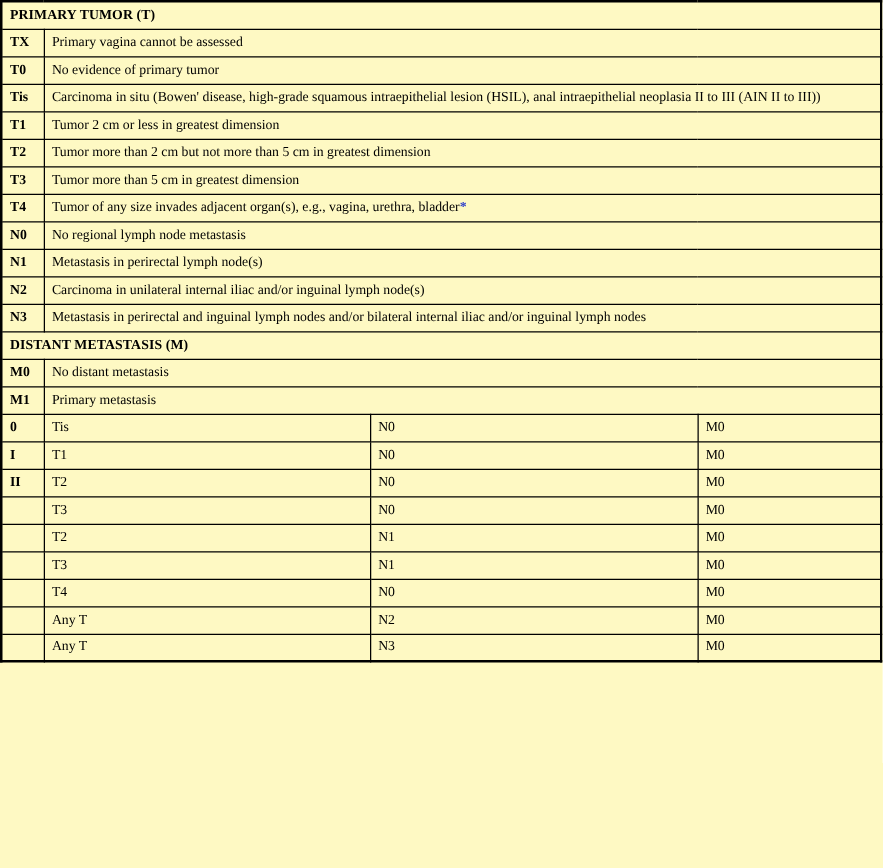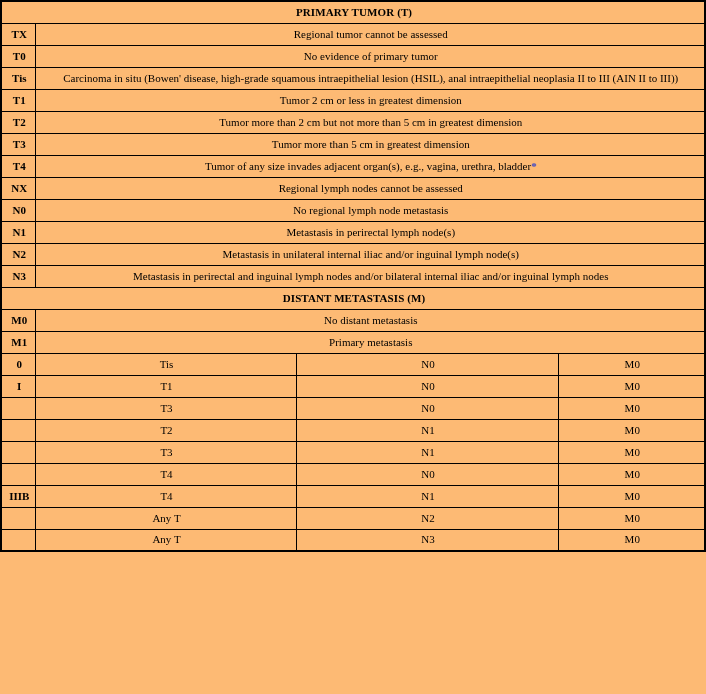--- a/index.html
+++ b/index.html
@@ -3,25 +3,24 @@
 <meta charset="utf-8">
 <style>
   html, body {
     margin: 0;
     padding: 0;
     background: #ffffff;
   }
   .page {
     width: 706px;
     height: 694px;
-    background: #fdba74;
+    background: #fef9c3;
     box-sizing: border-box;
     font-family: "Liberation Serif", "DejaVu Serif", serif;
     color: #000000;
-    text-align: center;
   }
   table.staging {
     width: 706px;
     border-collapse: collapse;
     table-layout: fixed;
     border: 2px solid #000000;
   }
   table.staging td {
     border: 1px solid #000000;
     height: 22px;
@@ -59,21 +58,21 @@
       <col style="width:261px">
       <col style="width:262px">
       <col style="width:147px">
     </colgroup>
     <tbody id="table-body">
         <tr class="header-row">
           <td class="section-header" colspan="4">PRIMARY TUMOR (T)</td>
         </tr>
         <tr class="data-row">
           <td class="code-cell">TX</td>
-          <td class="desc-cell" colspan="3"><span>Regional tumor cannot be assessed</span></td>
+          <td class="desc-cell" colspan="3"><span>Primary vagina cannot be assessed</span></td>
         </tr>
         <tr class="data-row">
           <td class="code-cell">T0</td>
           <td class="desc-cell" colspan="3"><span>No evidence of primary tumor</span></td>
         </tr>
         <tr class="data-row">
           <td class="code-cell">Tis</td>
           <td class="desc-cell" colspan="3"><span>Carcinoma in situ (Bowen' disease, high-grade squamous intraepithelial lesion (HSIL), anal intraepithelial neoplasia II to III (AIN II to III))</span></td>
         </tr>
         <tr class="data-row">
@@ -86,34 +85,30 @@
         </tr>
         <tr class="data-row">
           <td class="code-cell">T3</td>
           <td class="desc-cell" colspan="3"><span>Tumor more than 5 cm in greatest dimension</span></td>
         </tr>
         <tr class="data-row">
           <td class="code-cell">T4</td>
           <td class="desc-cell" colspan="3"><span>Tumor of any size invades adjacent organ(s), e.g., vagina, urethra, bladder</span><span class="fn">*</span></td>
         </tr>
         <tr class="data-row">
-          <td class="code-cell">NX</td>
-          <td class="desc-cell" colspan="3"><span>Regional lymph nodes cannot be assessed</span></td>
-        </tr>
-        <tr class="data-row">
           <td class="code-cell">N0</td>
           <td class="desc-cell" colspan="3"><span>No regional lymph node metastasis</span></td>
         </tr>
         <tr class="data-row">
           <td class="code-cell">N1</td>
           <td class="desc-cell" colspan="3"><span>Metastasis in perirectal lymph node(s)</span></td>
         </tr>
         <tr class="data-row">
           <td class="code-cell">N2</td>
-          <td class="desc-cell" colspan="3"><span>Metastasis in unilateral internal iliac and/or inguinal lymph node(s)</span></td>
+          <td class="desc-cell" colspan="3"><span>Carcinoma in unilateral internal iliac and/or inguinal lymph node(s)</span></td>
         </tr>
         <tr class="data-row">
           <td class="code-cell">N3</td>
           <td class="desc-cell" colspan="3"><span>Metastasis in perirectal and inguinal lymph nodes and/or bilateral internal iliac and/or inguinal lymph nodes</span></td>
         </tr>
         <tr class="header-row">
           <td class="section-header" colspan="4">DISTANT METASTASIS (M)</td>
         </tr>
         <tr class="data-row">
           <td class="code-cell">M0</td>
@@ -129,20 +124,26 @@
           <td class="n-cell">N0</td>
           <td class="m-cell">M0</td>
         </tr>
         <tr class="data-row">
           <td class="stage-cell">I</td>
           <td class="t-cell">T1</td>
           <td class="n-cell">N0</td>
           <td class="m-cell">M0</td>
         </tr>
         <tr class="data-row">
+          <td class="stage-cell">II</td>
+          <td class="t-cell">T2</td>
+          <td class="n-cell">N0</td>
+          <td class="m-cell">M0</td>
+        </tr>
+        <tr class="data-row">
           <td class="stage-cell"></td>
           <td class="t-cell">T3</td>
           <td class="n-cell">N0</td>
           <td class="m-cell">M0</td>
         </tr>
         <tr class="data-row">
           <td class="stage-cell"></td>
           <td class="t-cell">T2</td>
           <td class="n-cell">N1</td>
           <td class="m-cell">M0</td>
@@ -153,26 +154,20 @@
           <td class="n-cell">N1</td>
           <td class="m-cell">M0</td>
         </tr>
         <tr class="data-row">
           <td class="stage-cell"></td>
           <td class="t-cell">T4</td>
           <td class="n-cell">N0</td>
           <td class="m-cell">M0</td>
         </tr>
         <tr class="data-row">
-          <td class="stage-cell">IIIB</td>
-          <td class="t-cell">T4</td>
-          <td class="n-cell">N1</td>
-          <td class="m-cell">M0</td>
-        </tr>
-        <tr class="data-row">
           <td class="stage-cell"></td>
           <td class="t-cell">Any T</td>
           <td class="n-cell">N2</td>
           <td class="m-cell">M0</td>
         </tr>
         <tr class="data-row">
           <td class="stage-cell"></td>
           <td class="t-cell">Any T</td>
           <td class="n-cell">N3</td>
           <td class="m-cell">M0</td>

